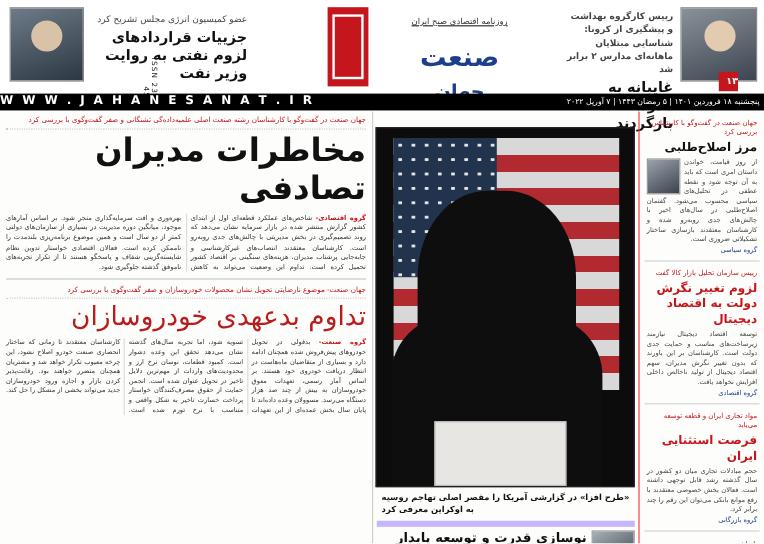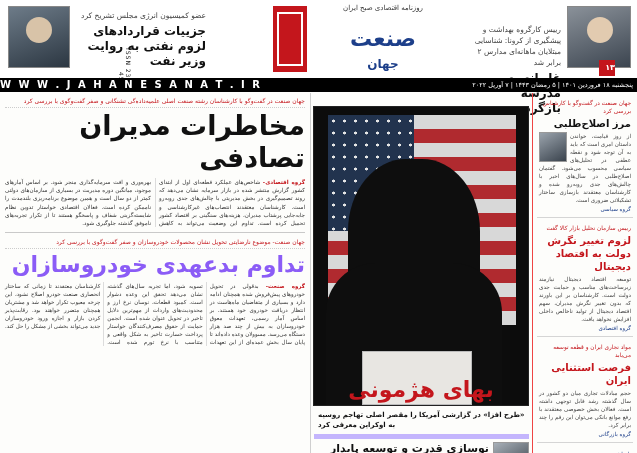--- a/index.html
+++ b/index.html
@@ -33,29 +33,30 @@
   }
   .mh-title {
     font-size: 22px;
     font-weight: bold;
     color: #1d3f8a;
     line-height: 34px;
     letter-spacing: -1px;
     margin-top: 10px;
   }
   .mh-sub {
-    font-size: 12px;
+    font-size: 16px;
     color: #1d3f8a;
     margin-top: 1px;
     font-weight: bold;
   }
   .mh-topline {
     font-size: 7px;
     color: #333;
-    margin-top: 2px;
+    margin-top: 12px;
+    text-decoration: underline;
   }
   .mh-redbar {
     position: absolute;
     right: 330px; top: 6px;
     width: 34px; height: 66px;
     background: #c4161c;
   }
   .mh-redbar-inner {
     position: absolute;
     right: 4px; top: 6px;
@@ -107,27 +108,26 @@
     position: absolute;
     right: 76px; top: 8px;
     width: 92px;
     font-size: 9px;
     font-weight: bold;
     color: #111;
     line-height: 13px;
     text-align: right;
   }
   .mh-right-text .small {
-    font-weight: normal;
+    font-weight: bold;
     font-size: 7.5px;
     color: #444;
     line-height: 11px;
     display: block;
     margin-bottom: 3px;
-    margin-top: 16px;
   }
   .mh-right-text .big {
     font-size: 12px;
     font-weight: bold;
     display: block;
     line-height: 15px;
   }
   .mh-left-text .small {
     font-weight: normal;
     font-size: 7.5px;
@@ -355,22 +355,22 @@
   .main-headline {
     font-size: 27px;
     font-weight: bold;
     color: #111;
     line-height: 32px;
     letter-spacing: -1px;
     margin: 2px 0 4px 0;
   }
   .sub-headline {
     font-size: 22px;
-    font-weight: bold;
-    color: #8b5cf6;
+    font-weight: normal;
+    color: #b91c1c;
     line-height: 27px;
     letter-spacing: -0.5px;
     margin: 2px 0 4px 0;
   }
   .twocol {
     column-count: 2;
     column-gap: 8px;
     column-rule: 1px solid #dcdcdc;
     font-size: 5.6px;
     color: #333;
@@ -464,23 +464,20 @@
   </div>
 
   <div class="col-center">
 
     <div class="lead-photo">
       <div class="flag">
         <div class="flag-canton"></div>
       </div>
       <div class="silhouette"></div>
       <div class="podium"></div>
-      <div class="photo-caption">
-        <div class="big-red">بهای هژمونی</div>
-      </div>
     </div>
 
     <div class="center-strap">«طرح افزا» در گزارشی آمریکا را مقصر اصلی تهاجم روسیه به اوکراین معرفی کرد</div>
 
     <div class="center-bottom-box">
       <div class="center-mini-photo"></div>
       <div class="headline">نوسازی قدرت و توسعه پایدار</div>
 
     </div>
   </div>

